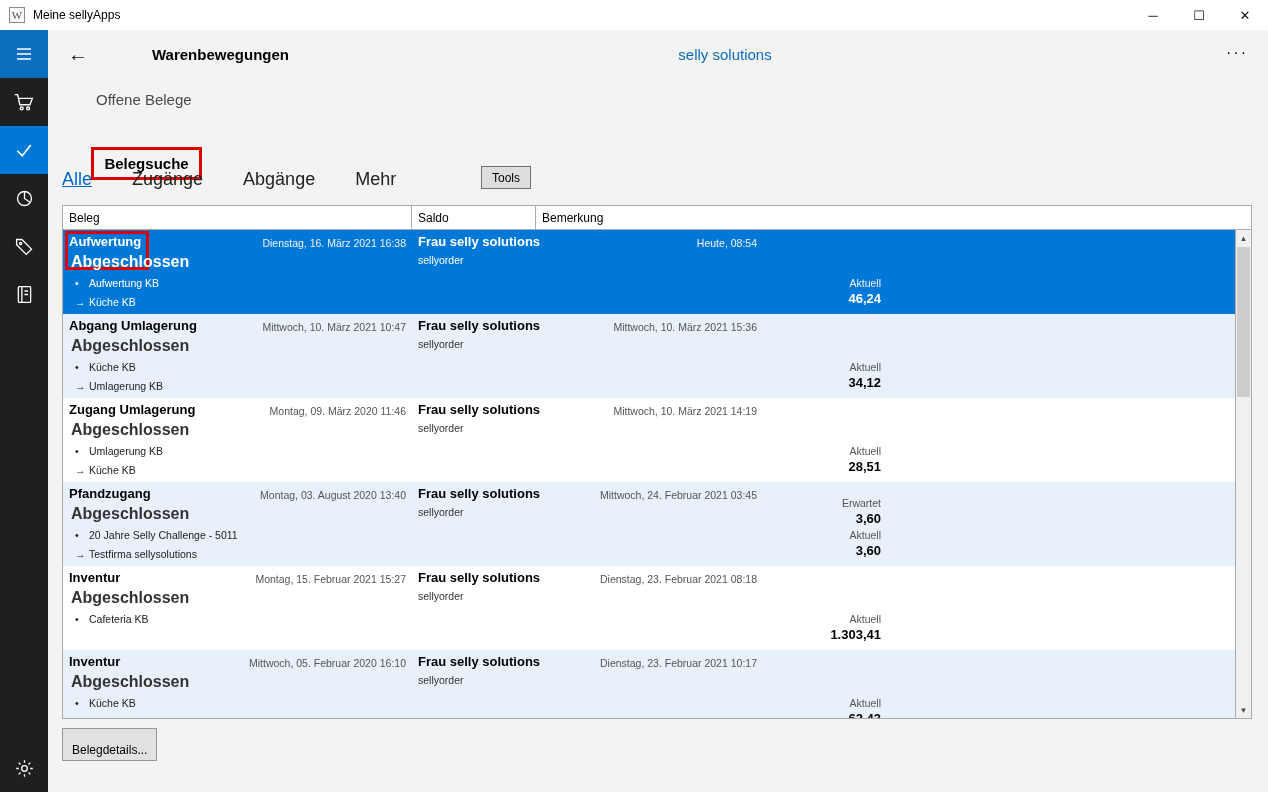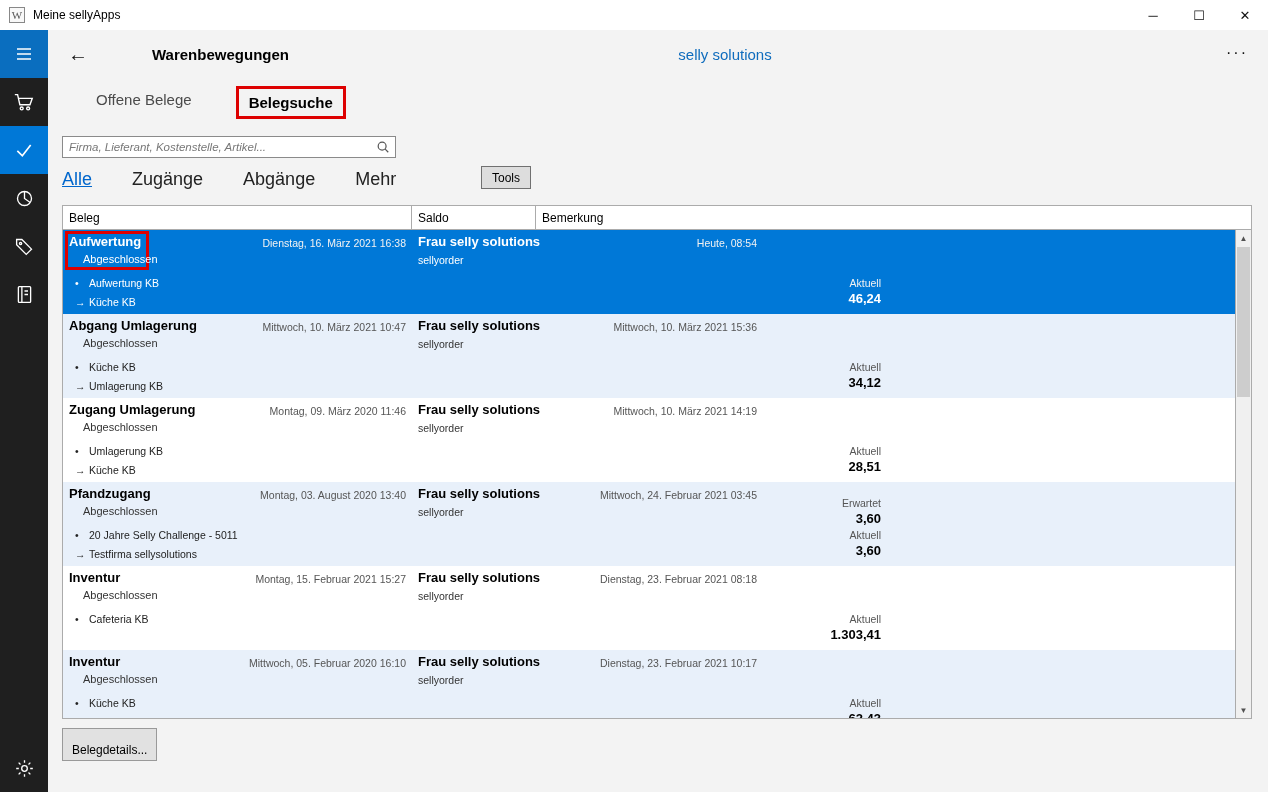--- a/index.html
+++ b/index.html
@@ -22,21 +22,21 @@
 
   
   .content { position:absolute; left:48px; top:30px; width:1220px; height:762px; background:#f3f3f3; }
 
   .back-btn { position:absolute; left:16px; top:10px; width:28px; height:28px; font-size:20px; color:#111; display:flex; align-items:center; justify-content:center; }
   .page-title { position:absolute; left:57px; top:16px; font-size:15px; font-weight:bold; color:#000;margin-left:47px; }
   .app-title { position:absolute; left:597px; top:16px; width:160px; text-align:center; font-size:15px; color:var(--app-title-color, #0f6cbd); }
   .more-btn { position:absolute; right:16px; top:10px; width:30px; height:26px; font-size:16px; letter-spacing:2px; color:#111; display:flex; align-items:center; justify-content:center; }
 
   
-  .tabs { position:absolute; left:38px; top:56px; height:36px; display:flex; align-items:flex-start; gap:34px; }
+  .tabs { position:absolute; left:38px; top:56px; height:36px; display:flex; align-items:flex-end; gap:34px;flex-direction:column; }
   .tab { font-size:15px; color:#4a4a4a; padding:5px 10px; }
   .tab.active { font-weight:bold; color:#000; }
   .tab.annotated { border:3px solid var(--annotation, #dd0000); }
 
   
   .search-wrap { position:absolute; left:14px; top:106px; width:334px; height:22px; }
   .search-input { width:100%; height:100%; border:1px solid #8a8a8a; background:#fff; padding:2px 26px 2px 6px; font-size:11.5px; font-style:italic; color:#333; outline:none; }
   .search-input::placeholder { color:#777; font-style:italic; }
   .search-icon { position:absolute; right:6px; top:4px; }
 
@@ -61,21 +61,21 @@
   .row.selected { background:var(--selection, #0078d7); color:#fff; }
   .cell { position:relative; height:100%; }
   .c-beleg { width:349px; }
   .c-bearbeiter { width:351px; }
   .c-saldo { width:124px; display:flex; flex-direction:column; justify-content:flex-end; align-items:flex-end; padding:4px 6px 8px 6px; }
   .c-bemerkung { flex:1; }
 
   .row-title { position:absolute; left:6px; top:4px; font-size:13px; font-weight:bold; white-space:nowrap; }
   .row-date, .editor-date { position:absolute; right:6px; top:7px; font-size:10.5px; color:#555; white-space:nowrap; }
   .row.selected .row-date, .row.selected .editor-date { color:#f2f2f2; }
-  .row-status { position:absolute; left:20px; top:23px; font-size:11px; color:#333; }
+  .row-status { position:absolute; left:8px; top:23px; font-size:16px; color:#333;font-weight:bold; }
   .row.selected .row-status { color:#fff; }
   .row-items { position:absolute; left:12px; top:44px; font-size:10.5px; color:#222; }
   .row.selected .row-items { color:#fff; }
   .row-items .item { line-height:19px; white-space:nowrap; }
   .row-items .marker { display:inline-block; width:14px; }
   .editor-name { position:absolute; left:6px; top:4px; font-size:13px; font-weight:bold; white-space:nowrap; }
   .editor-account { position:absolute; left:6px; top:24px; font-size:10.5px; color:#333; }
   .row.selected .editor-account { color:#fff; }
   .saldo-entry { text-align:right; margin-top:3px; }
   .saldo-label { font-size:10.5px; color:#555; }
@@ -174,29 +174,20 @@
   <div class="back-btn">←</div>
   <div class="page-title">Warenbewegungen</div>
   <div class="app-title">selly solutions</div>
   <div class="more-btn">···</div>
 
   <div class="tabs">
     <div class="tab">Offene Belege</div>
     <div class="tab active annotated">Belegsuche</div>
   </div>
 
-  <div class="search-wrap">
-    <input class="search-input" type="text" placeholder="Firma, Lieferant, Kostenstelle, Artikel..." style="">
-    <span class="search-icon">
-      <svg width="14" height="14" viewBox="0 0 16 16" fill="none" stroke="#555" stroke-width="1.4">
-          <circle cx="7" cy="7" r="4.5"></circle>
-          <path d="M10.5 10.5L14 14"></path>
-        </svg>
-    </span>
-  </div>
 
   <div class="filters">
     <span class="filter-opt active">Alle</span>
     <span class="filter-opt">Zugänge</span>
     <span class="filter-opt">Abgänge</span>
     <span class="filter-opt">Mehr</span>
   </div>
   <button class="tools-btn">Tools</button>
 
   <div class="table">

